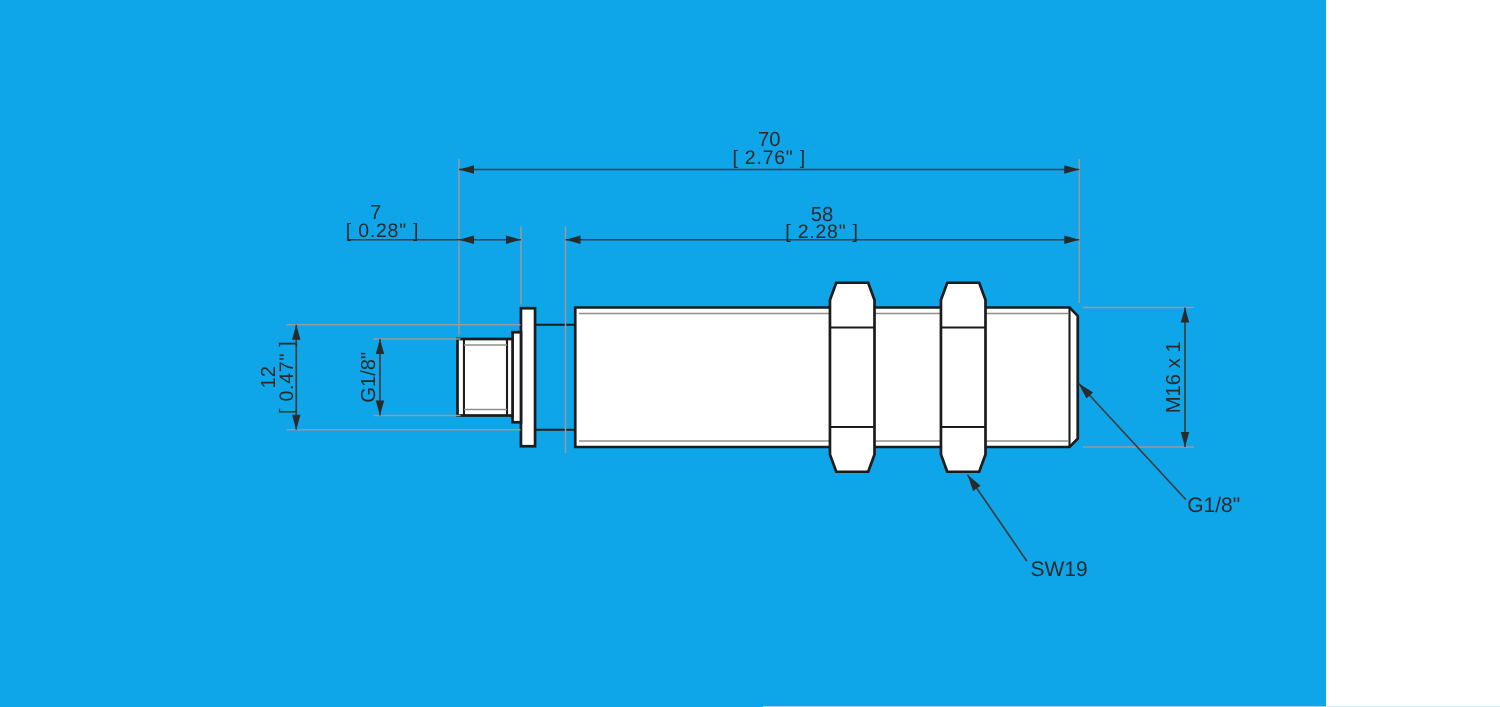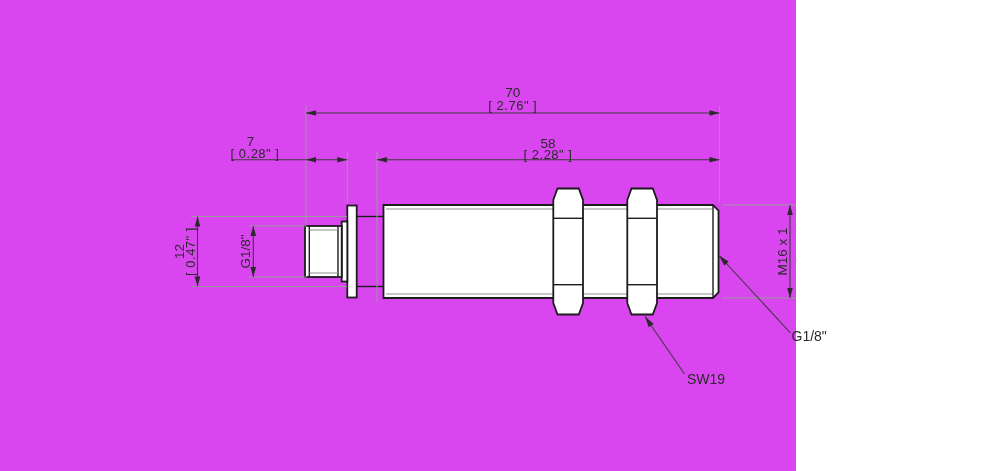--- a/index.html
+++ b/index.html
@@ -1,20 +1,20 @@
 <!DOCTYPE html>
 <html><head>
 <meta charset="utf-8">
 <style>
   html, body { margin: 0; padding: 0; background: #ffffff; }
   .stage {
     position: relative;
-    width: 796px;
+    width: 884px;
     height: 471px;
-    background: #d946ef;
+    background: #0ea5e9;
     font-family: "Liberation Sans", sans-serif;
   }
   svg text {
     font-family: "Liberation Sans", sans-serif;
     fill: #2a2a2a;
   }
   .dim-mm   { font-size: 13.5px; }
   .dim-inch { font-size: 13px; letter-spacing: 0.5px; }
   .dim-rot  { font-size: 13.5px; }
   .leader-label { font-size: 14px; }

